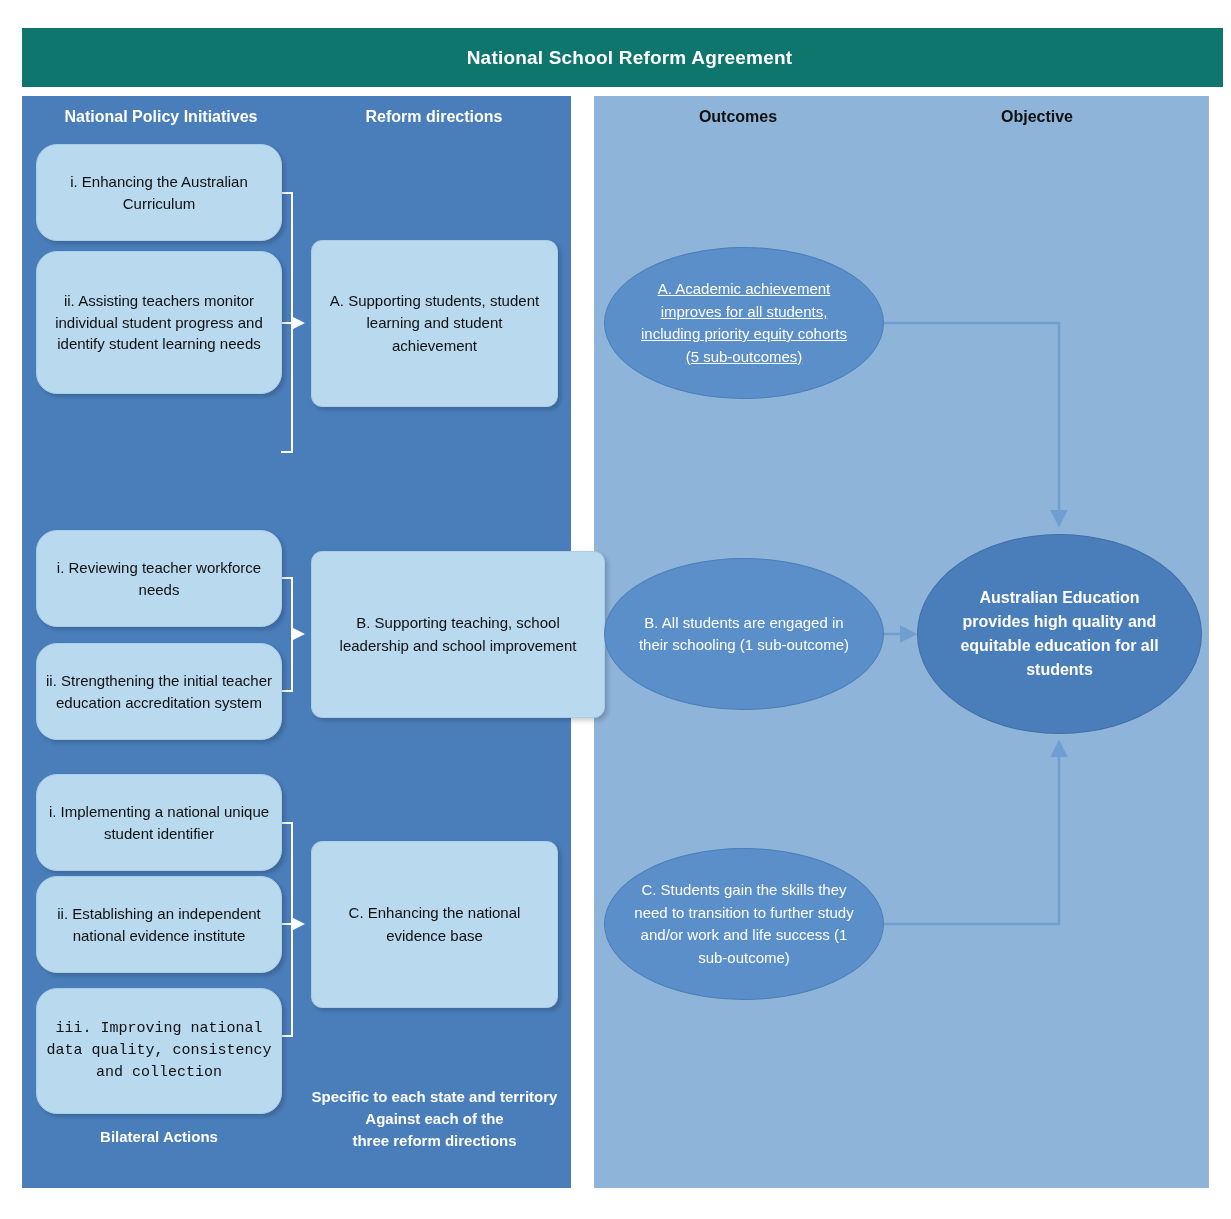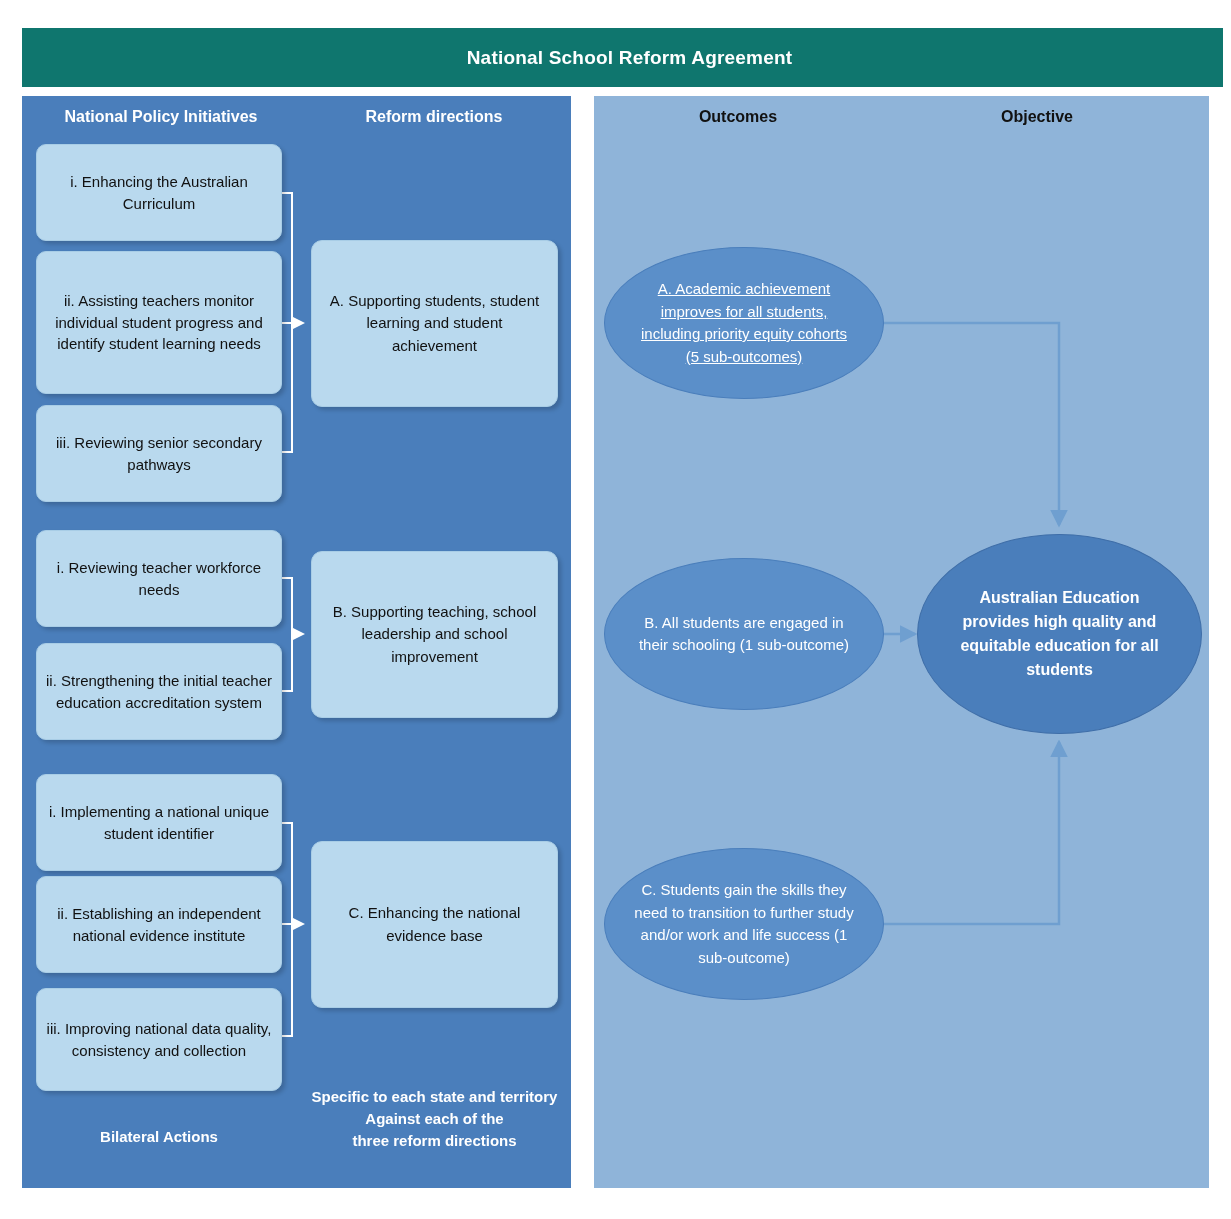--- a/index.html
+++ b/index.html
@@ -69,21 +69,21 @@
   #head-initiatives { left: 36px;  top: 108px; width: 250px; }
   #head-reform      { left: 309px; top: 108px; width: 250px; }
   #head-outcomes    { left: 613px; top: 108px; width: 250px; color:#111111; }
   #head-objective   { left: 912px; top: 108px; width: 250px; color:#111111; }
 
   
   .ibox {
     position: absolute;
     background: #b9d9ee;
     border: 1px solid #a8cde6;
-    border-radius: 10px;
+    border-radius: 21px;
     box-shadow: 3px 3px 4px rgba(0,0,0,0.18);
     display: flex;
     align-items: center;
     justify-content: center;
     text-align: center;
     color: #111111;
     font-size: 15px;
     line-height: 1.45;
     padding: 4px 4px;
     box-sizing: border-box;
@@ -196,31 +196,30 @@
 
     <path d="M884,323 H1059 V525" fill="none" stroke="#6f9fd0" stroke-width="2.5" marker-end="url(#arrow)"></path>
 
     <path d="M884,634 H915" fill="none" stroke="#6f9fd0" stroke-width="2.5" marker-end="url(#arrow)"></path>
 
     <path d="M884,924 H1059 V742" fill="none" stroke="#6f9fd0" stroke-width="2.5" marker-end="url(#arrow)"></path>
   </svg>
 
   <div class="ibox" style="left:36px; top:144px; width:246px; height:97px;">i. Enhancing the Australian Curriculum</div>
   <div class="ibox" style="left:36px; top:251px; width:246px; height:143px;">ii. Assisting teachers monitor individual student progress and identify student learning needs</div>
-  <div class="ibox" style="left:36px; top:405px; width:246px; height:97px;">iii. Reviewing senior secondary pathways</div>
 
   <div class="ibox" style="left:36px; top:530px; width:246px; height:97px;">i. Reviewing teacher workforce needs</div>
   <div class="ibox" style="left:36px; top:643px; width:246px; height:97px;">ii. Strengthening the initial teacher education accreditation system</div>
 
   <div class="ibox" style="left:36px; top:774px; width:246px; height:97px;text-align:center;">i. Implementing a national unique student identifier</div>
   <div class="ibox" style="left:36px; top:876px; width:246px; height:97px;">ii. Establishing an independent national evidence institute</div>
-  <div class="ibox" style="left:36px; top:988px; width:246px; height:103px;">iii. Improving national data quality, consistency and collection</div>
+  <div class="ibox" style="left:36px; top:988px; width:246px; height:126px;font-family:Liberation Mono, monospace;">iii. Improving national data quality, consistency and collection</div>
 
   <div class="rbox" style="left:311px; top:240px; width:247px; height:167px;">A. Supporting students, student learning and student achievement</div>
-  <div class="rbox" style="left:311px; top:551px; width:247px; height:167px;">B. Supporting teaching, school leadership and school improvement</div>
+  <div class="rbox" style="left:311px; top:551px; width:294px; height:167px;">B. Supporting teaching, school leadership and school improvement</div>
   <div class="rbox" style="left:311px; top:841px; width:247px; height:167px;">C. Enhancing the national evidence base</div>
 
   <div class="footer-label" style="left:36px; top:1126px; width:246px;">Bilateral Actions</div>
   <div class="footer-label" style="left:311px; top:1086px; width:247px; white-space:pre-line;">Specific to each state and territory
 Against each of the
 three reform directions</div>
 
   <div class="ellipse outcome" style="left:604px; top:247px; width:280px; height:152px;text-decoration:underline;">A. Academic achievement improves for all students, including priority equity cohorts (5 sub-outcomes)</div>
   <div class="ellipse outcome" style="left:604px; top:558px; width:280px; height:152px;">B. All students are engaged in their schooling (1 sub-outcome)</div>
   <div class="ellipse outcome" style="left:604px; top:848px; width:280px; height:152px;">C. Students gain the skills they need to transition to further study and/or work and life success  (1 sub-outcome)</div>

